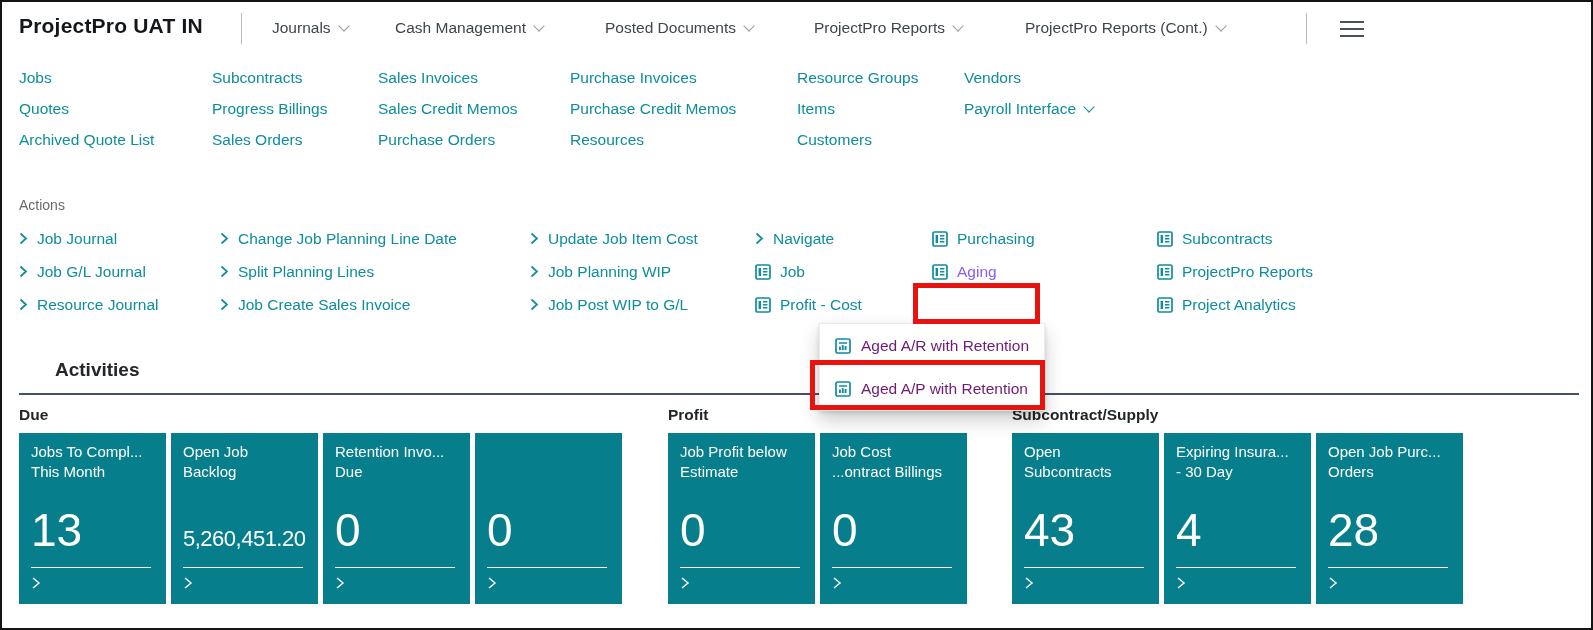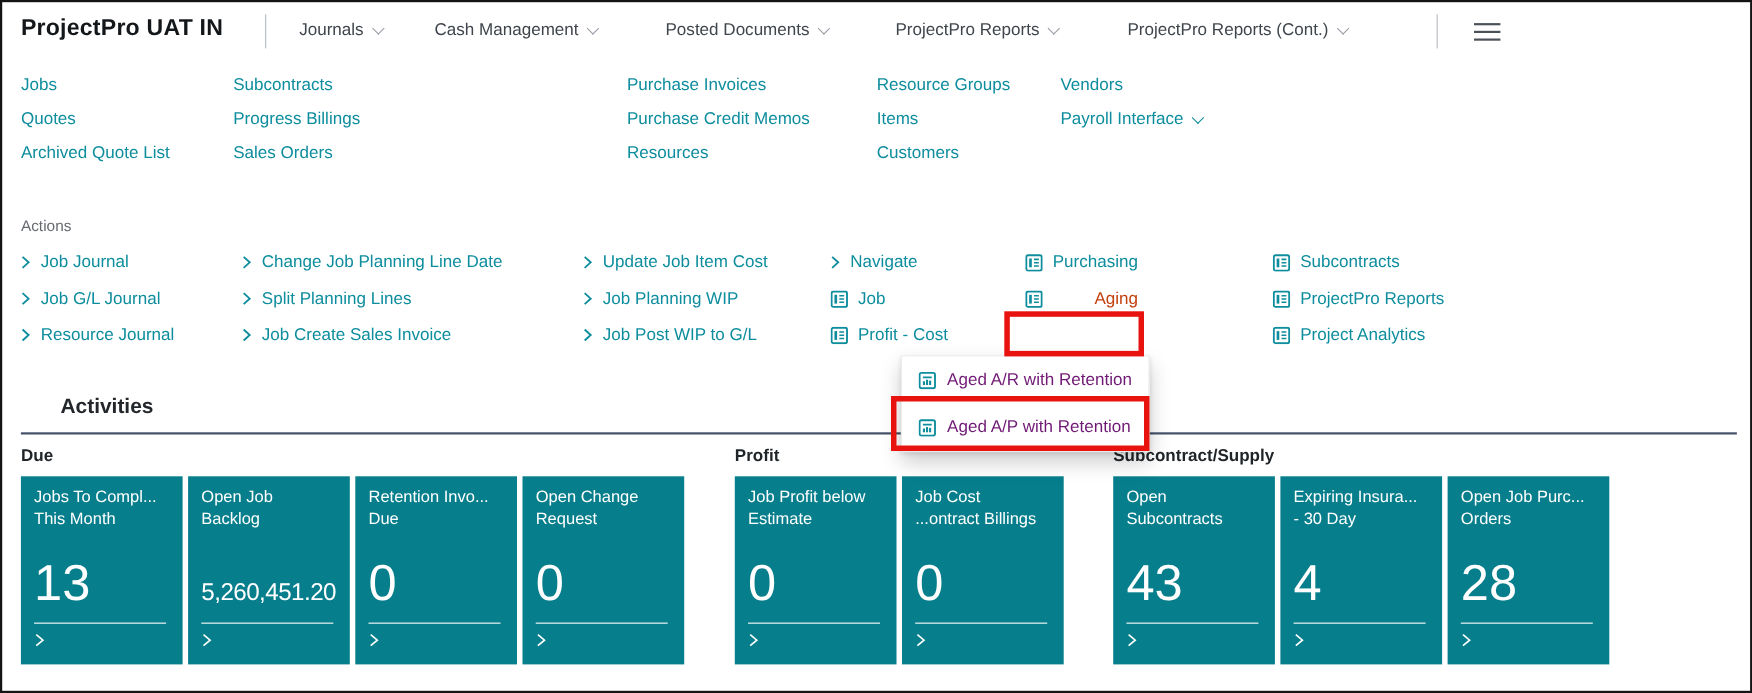--- a/index.html
+++ b/index.html
@@ -16,21 +16,21 @@
   .hamburger span{display:block;width:24px;height:2px;background:#4a5158;margin-bottom:5px;}
 
   
   .navcol{position:absolute;top:60px;}
   .navlink{display:flex;align-items:center;gap:9px;height:31px;line-height:31px;font-size:15.5px;color:#0d8d9d;cursor:pointer;white-space:nowrap;}
 
   
   .actions-label{position:absolute;left:17px;top:195px;font-size:14px;color:#666b70;}
   .acol{position:absolute;top:220px;}
   .aitem{height:33px;display:flex;align-items:center;gap:9px;font-size:15.5px;color:#0d8d9d;cursor:pointer;white-space:nowrap;}
-  .aitem.open-state{color:#c2410c;justify-content:space-between;}
+  .aitem.open-state{color:#8b5cf6;}
   .ic{flex:0 0 auto;display:inline-flex;}
 
   
   .activities-title{position:absolute;left:17px;top:357px;font-size:19px;font-weight:bold;color:#23272b;margin-left:36px;}
   .activities-rule{position:absolute;left:17px;top:391px;width:1560px;height:2px;background:#445268;}
   .group{position:absolute;top:404px;}
   .group-label{font-size:15.5px;font-weight:bold;color:#1f2428;margin-bottom:9px;white-space:nowrap;}
   .tiles{display:flex;gap:5px;}
   .tile{width:147px;height:171px;background:#077e8c;color:#fff;box-sizing:border-box;padding:9px 12px 10px 12px;display:flex;flex-direction:column;cursor:pointer;}
   .tile-label{font-size:15px;line-height:20px;white-space:nowrap;overflow:hidden;}
@@ -100,20 +100,31 @@
     <div class="navlink">
         <span>Subcontracts</span>
       </div>
     <div class="navlink">
         <span>Progress Billings</span>
       </div>
     <div class="navlink">
         <span>Sales Orders</span>
       </div>
   </div>
+  <div class="navcol" style="left:376px">
+    <div class="navlink">
+        <span>Sales Invoices</span>
+      </div>
+    <div class="navlink">
+        <span>Sales Credit Memos</span>
+      </div>
+    <div class="navlink">
+        <span>Purchase Orders</span>
+      </div>
+  </div>
   <div class="navcol" style="left:568px">
     <div class="navlink">
         <span>Purchase Invoices</span>
       </div>
     <div class="navlink">
         <span>Purchase Credit Memos</span>
       </div>
     <div class="navlink">
         <span>Resources</span>
       </div>
@@ -337,24 +348,20 @@
             <div>Retention Invo...</div>
             <div>Due</div>
           </div>
         <div class="tile-value large">0</div>
         <div class="tile-sep"></div>
         <div class="tile-chevron"><svg width="10" height="14" viewBox="0 0 10 14">
               <path d="M2 2 L8 7 L2 12" fill="none" stroke="#fff" stroke-width="1.5"></path>
             </svg></div>
       </div>
       <div class="tile">
-        <div class="tile-label">
-            <div>Open Change</div>
-            <div>Request</div>
-          </div>
         <div class="tile-value large">0</div>
         <div class="tile-sep"></div>
         <div class="tile-chevron"><svg width="10" height="14" viewBox="0 0 10 14">
               <path d="M2 2 L8 7 L2 12" fill="none" stroke="#fff" stroke-width="1.5"></path>
             </svg></div>
       </div>
     </div>
   </div>
 
   <div class="group" style="left:666px">

